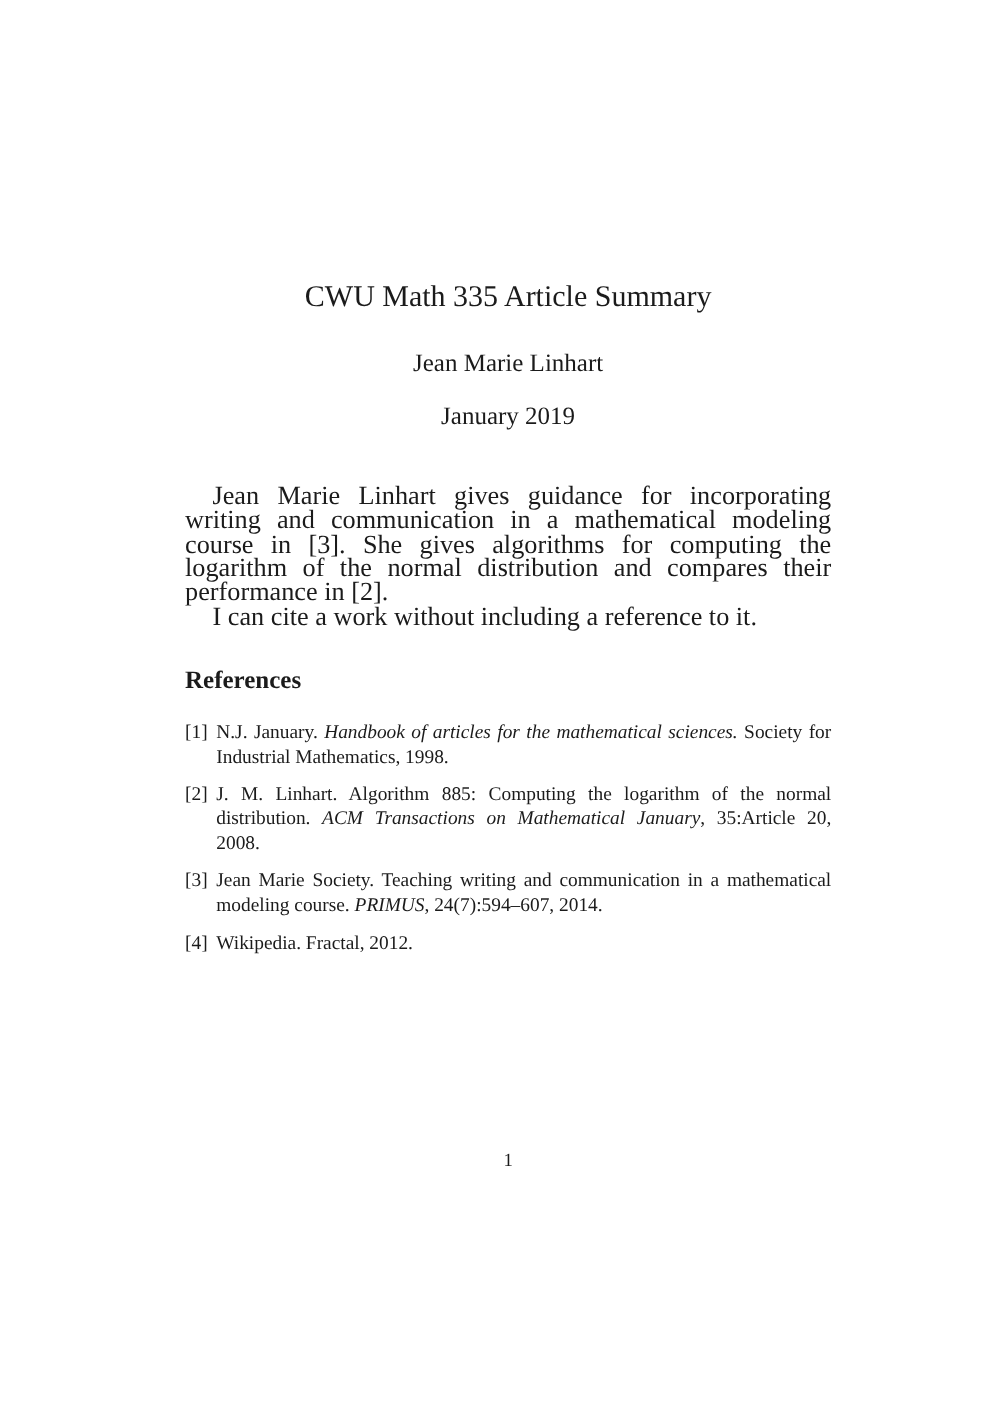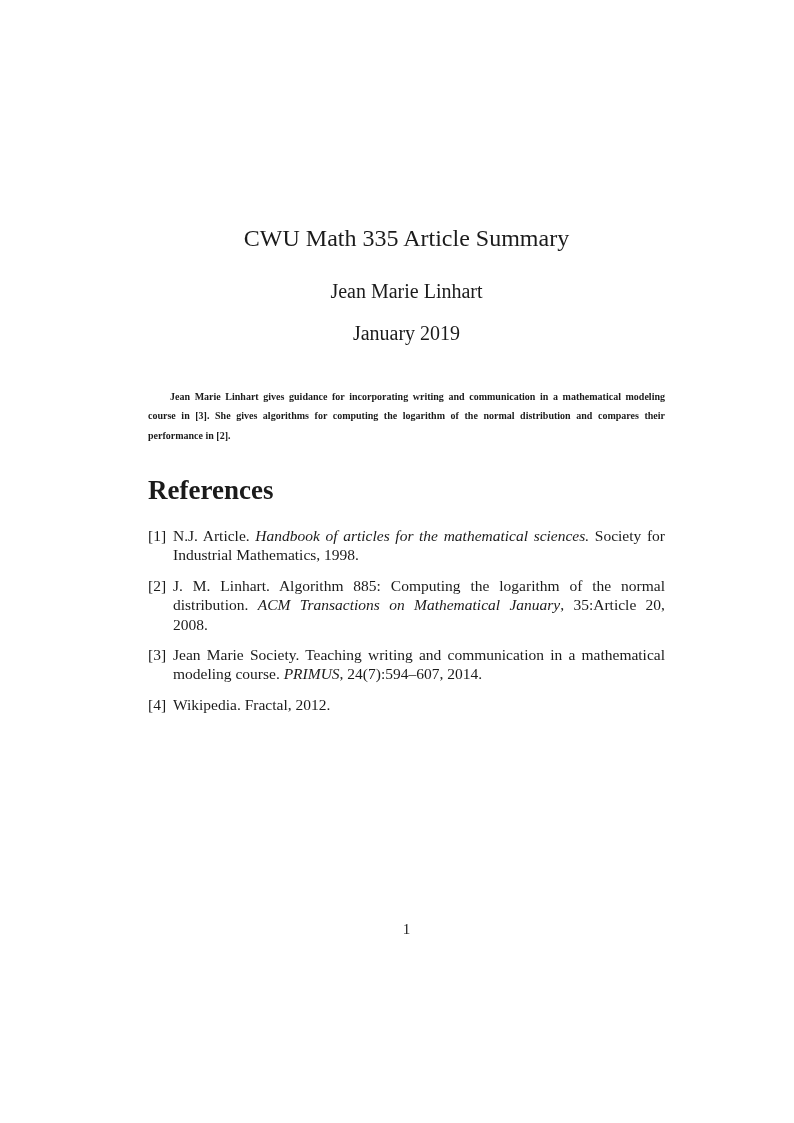--- a/index.html
+++ b/index.html
@@ -30,33 +30,32 @@
     margin-top: 27px;
     text-align: center;
     font-size: 20px;
   }
   .date {
     margin-top: 19px;
     text-align: center;
     font-size: 20px;
   }
   .body-par {
-    font-size: 10px;
+    font-size: 21px;
     line-height: 19.4px;
     text-indent: 22px;
     text-align: justify;
-    font-weight: bold;
   }
   .body-par.first {
     margin-top: 42px;
   }
   .refs-heading {
     margin-top: 30px;
     margin-bottom: 20px;
-    font-size: 27px;
+    font-size: 20px;
     font-weight: bold;
   }
   .ref-item {
     display: flex;
     font-size: 15.5px;
     line-height: 19.4px;
     margin-bottom: 11px;
   }
   .ref-label {
     flex: 0 0 25px;
@@ -79,28 +78,29 @@
 <body>
 
 <div class="page">
   <div class="content">
 
     <h1 class="title">CWU Math 335 Article Summary</h1>
     <div class="author">Jean Marie Linhart</div>
     <div class="date">January 2019</div>
 
     <p class="body-par first">Jean Marie Linhart gives guidance for incorporating writing and communication in a mathematical modeling course in [3]. She gives algorithms for computing the logarithm of the normal distribution and compares their performance in [2].</p>
+    <p class="body-par">I can cite a work without including a reference to it.</p>
 
     <h2 class="refs-heading">References</h2>
 
     <div class="ref-list">
 
       <div class="ref-item">
         <span class="ref-label">[1]</span>
-        <span class="ref-text"><span>N.J. Article. </span><em>Handbook of articles for the mathematical sciences.</em><span> Society for Industrial Mathematics, 1998.</span></span>
+        <span class="ref-text"><span>N.J. January. </span><em>Handbook of articles for the mathematical sciences.</em><span> Society for Industrial Mathematics, 1998.</span></span>
       </div>
 
       <div class="ref-item">
         <span class="ref-label">[2]</span>
         <span class="ref-text"><span>J. M. Linhart. Algorithm 885: Computing the logarithm of the normal distribution. </span><em>ACM Transactions on Mathematical January</em><span>, 35:Article 20, 2008.</span></span>
       </div>
 
       <div class="ref-item">
         <span class="ref-label">[3]</span>
         <span class="ref-text"><span>Jean Marie Society. Teaching writing and communication in a mathematical modeling course. </span><em>PRIMUS</em><span>, 24(7):594–607, 2014.</span></span>

